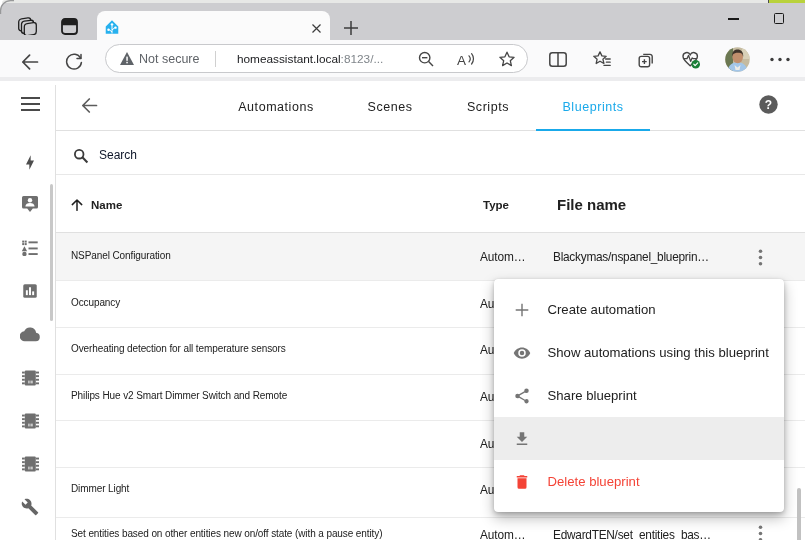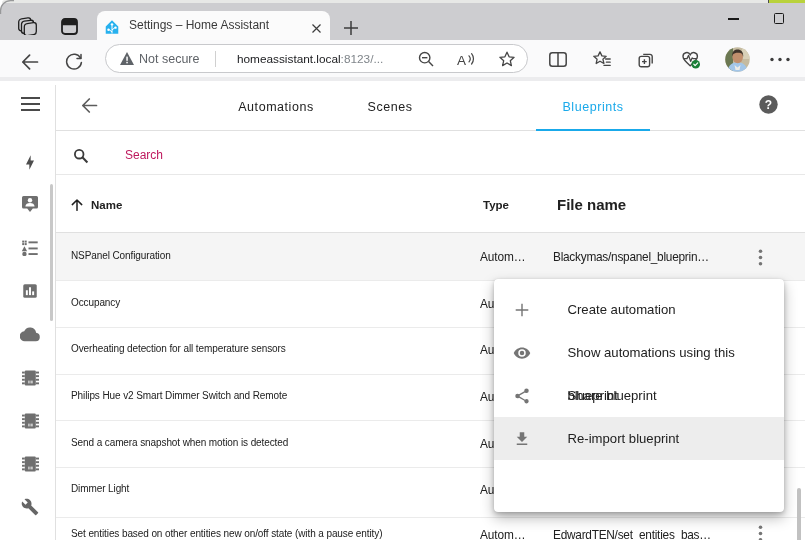--- a/index.html
+++ b/index.html
@@ -24,36 +24,35 @@
 #search-line { position:absolute; left:56px; top:89px; width:749px; height:1px; background:#e8e8e8; }
 #header-line { position:absolute; left:56px; top:147px; width:749px; height:1px; background:#e0e0e0; }
 .rowline { position:absolute; left:56px; width:749px; height:1px; background:#ebebeb; }
 .cell1 { position:absolute; left:71px; font-size:10px; letter-spacing:-0.1px; color:#212121; white-space:nowrap; }
 .cell2 { position:absolute; left:480px; font-size:11.85px; letter-spacing:-0.1px; color:#212121; }
 .cell3 { position:absolute; left:553px; font-size:11.85px; letter-spacing:-0.25px; color:#212121; white-space:nowrap; }
 
 #menu { position:absolute; left:494px; top:194px; width:290px; height:233px; background:#fff; border-radius:4px;
   box-shadow:0 6px 14px rgba(0,0,0,.28), 0 2px 5px rgba(0,0,0,.2), 0 0 1px rgba(0,0,0,.12); }
 .mitem { position:absolute; left:0; width:290px; height:43px; }
-.mtext { position:absolute; left:53.5px; top:0; height:43px; line-height:43px; font-size:13.15px; color:#212121;margin-left:20px; }
+.mtext { position:absolute; left:53.5px; top:0; height:43px; line-height:43px; font-size:13.15px; color:#212121; }
 .micon { position:absolute; left:19px; top:12.5px; width:18px; height:18px; }
 </style>
 </head>
 <body>
 <div id="win">
 
   <div id="tabstrip"></div>
   <div id="topline"></div>
   <div id="topline-green"></div>
   <div class="abs" style="left:768px; top:0; width:1.3px; height:3px; background:#4a4a4c;"></div>
   <svg class="abs" style="left:0; top:0;" width="15" height="15" viewBox="0 0 15 15" fill="none" stroke="#979899" stroke-width="1.2">
     <path d="M0.6 14 V10.6 A10 10 0 0 1 10.6 0.6 H14"></path>
   </svg>
   <div id="tab"></div>
-  <span id="tabtitle" class="abs">Settings – Home Assistant</span>
 
   <svg class="abs" style="left:18px; top:16px;" width="19" height="19" viewBox="0 0 19 19" stroke="#1f1f1f" stroke-width="1.3">
     <g transform="skewY(-8) translate(0,2.6)">
       <rect x="0.7" y="0.7" width="12" height="12" rx="2.8" fill="none"></rect>
       <rect x="3.5" y="3.5" width="12" height="12" rx="2.8" fill="#cdcdd0"></rect>
       <rect x="6.3" y="6.3" width="12" height="12" rx="2.8" fill="#cdcdd0"></rect>
     </g>
   </svg>
   <svg class="abs" style="left:61px; top:18px;" width="17" height="17" viewBox="0 0 17 17">
     <rect x="1" y="1" width="15" height="15" rx="3" fill="none" stroke="#1f1f1f" stroke-width="1.8"></rect>
@@ -283,22 +282,23 @@
     </svg>
     <svg class="abs" style="left:758px; top:440px; z-index:5;" width="5" height="17" viewBox="0 0 5 17" fill="#757575">
       <circle cx="2.5" cy="2.2" r="1.8"></circle>
         <circle cx="2.5" cy="8.5" r="1.8"></circle>
         <circle cx="2.5" cy="14.8" r="1.8"></circle>
     </svg>
     <div id="appbar-line"></div>
     <div id="blueline"></div>
     <div class="navtab" style="left:226px; width:100px;">Automations</div>
     <div class="navtab" style="left:345px; width:90px;">Scenes</div>
+    <div class="navtab" style="left:446px; width:84px;">Scripts</div>
     <div class="navtab" style="left:536px; width:114px; color:#19a9ea;">Blueprints</div>
-    <div class="abs" style="left:99px; top:59px; height:23px; line-height:23px; font-size:12px; color:#be185d;margin-left:26px;">Search</div>
+    <div class="abs" style="left:99px; top:59px; height:23px; line-height:23px; font-size:12px; color:#0f172a;">Search</div>
     <div id="search-line"></div>
 
     <div class="abs" style="left:91px; top:112px; height:16px; line-height:16px; font-size:11.5px; font-weight:bold; color:#212121;">Name</div>
     <div class="abs" style="left:483px; top:112px; height:16px; line-height:16px; font-size:11.5px; font-weight:bold; color:#212121;">Type</div>
     <div class="abs" style="left:557px; top:112px; height:16px; line-height:16px; font-size:15px; font-weight:bold; color:#212121;">File name</div>
     <div id="header-line"></div>
 
     <div class="abs" style="left:56px; top:148px; width:749px; height:47px; background:#f5f5f5;"></div>
     <div class="cell1" style="top:165px;">NSPanel Configuration</div>
     <div class="cell2" style="top:165px;">Autom…</div>
@@ -306,21 +306,20 @@
     <div class="rowline" style="top:195px;"></div>
     <div class="cell1" style="top:212px;">Occupancy</div>
     <div class="cell2" style="top:212px;">Aut</div>
     <div class="rowline" style="top:242px;"></div>
     <div class="cell1" style="top:258px;">Overheating detection for all temperature sensors</div>
     <div class="cell2" style="top:258px;">Aut</div>
     <div class="rowline" style="top:289px;"></div>
     <div class="cell1" style="top:305px;">Philips Hue v2 Smart Dimmer Switch and Remote</div>
     <div class="cell2" style="top:305px;">Aut</div>
     <div class="rowline" style="top:335px;"></div>
-    <div class="cell1" style="top:352px;">Send a camera snapshot when motion is detected</div>
     <div class="cell2" style="top:352px;">Aut</div>
     <div class="rowline" style="top:382px;"></div>
     <div class="cell1" style="top:398px;">Dimmer Light</div>
     <div class="cell2" style="top:398px;">Aut</div>
     <div class="rowline" style="top:431.5px;"></div>
     <div class="cell1" style="top:443px;">Set entities based on other entities new on/off state (with a pause entity)</div>
     <div class="cell2" style="top:443px;">Autom…</div>
     <div class="cell3" style="top:443px;">EdwardTEN/set_entities_bas…</div>
 
     <div id="menu">
@@ -339,20 +338,25 @@
       <div class="mitem" style="top:95px;">
         <svg class="micon" viewBox="0 0 24 24" fill="#757575">
             <path d="M18,16.08C17.24,16.08 16.56,16.38 16.04,16.85L8.91,12.7C8.96,12.47 9,12.24 9,12C9,11.76 8.96,11.53 8.91,11.3L15.96,7.19C16.5,7.69 17.21,8 18,8A3,3 0 0,0 21,5A3,3 0 0,0 18,2A3,3 0 0,0 15,5C15,5.24 15.04,5.47 15.09,5.7L8.04,9.81C7.5,9.31 6.79,9 6,9A3,3 0 0,0 3,12A3,3 0 0,0 6,15C6.79,15 7.5,14.69 8.04,14.19L15.16,18.34C15.11,18.55 15.08,18.77 15.08,19C15.08,20.61 16.39,21.91 18,21.91C19.61,21.91 20.92,20.61 20.92,19A2.92,2.92 0 0,0 18,16.08Z"></path>
           </svg>
         <span class="mtext">Share blueprint</span>
         </div>
       <div class="mitem" style="top:138px; background:#ededed;">
         <svg class="micon" viewBox="0 0 24 24" fill="#757575">
             <path d="M5,20H19V18H5M19,9H15V3H9V9H5L12,16L19,9Z"></path>
           </svg>
-        <span class="mtext">Re-import blueprint</span>
+        </div>
+      <div class="mitem" style="top:181px;">
+        <svg class="micon" viewBox="0 0 24 24" fill="#f44336">
+            <path d="M19,4H15.5L14.5,3H9.5L8.5,4H5V6H19M6,19A2,2 0 0,0 8,21H16A2,2 0 0,0 18,19V7H6V19Z"></path>
+          </svg>
+        <span class="mtext" style="color:#f44336;">Delete blueprint</span>
         </div>
     </div>
 
     <div class="abs" style="left:797px; top:403px; width:4px; height:137px; background:#c1c1c1; border-radius:2px;"></div>
     <div class="abs" style="left:49.5px; top:99px; width:3.5px; height:137px; background:#c8c8c8; border-radius:2px;"></div>
   </div>
 </div>
 
 </body></html>

